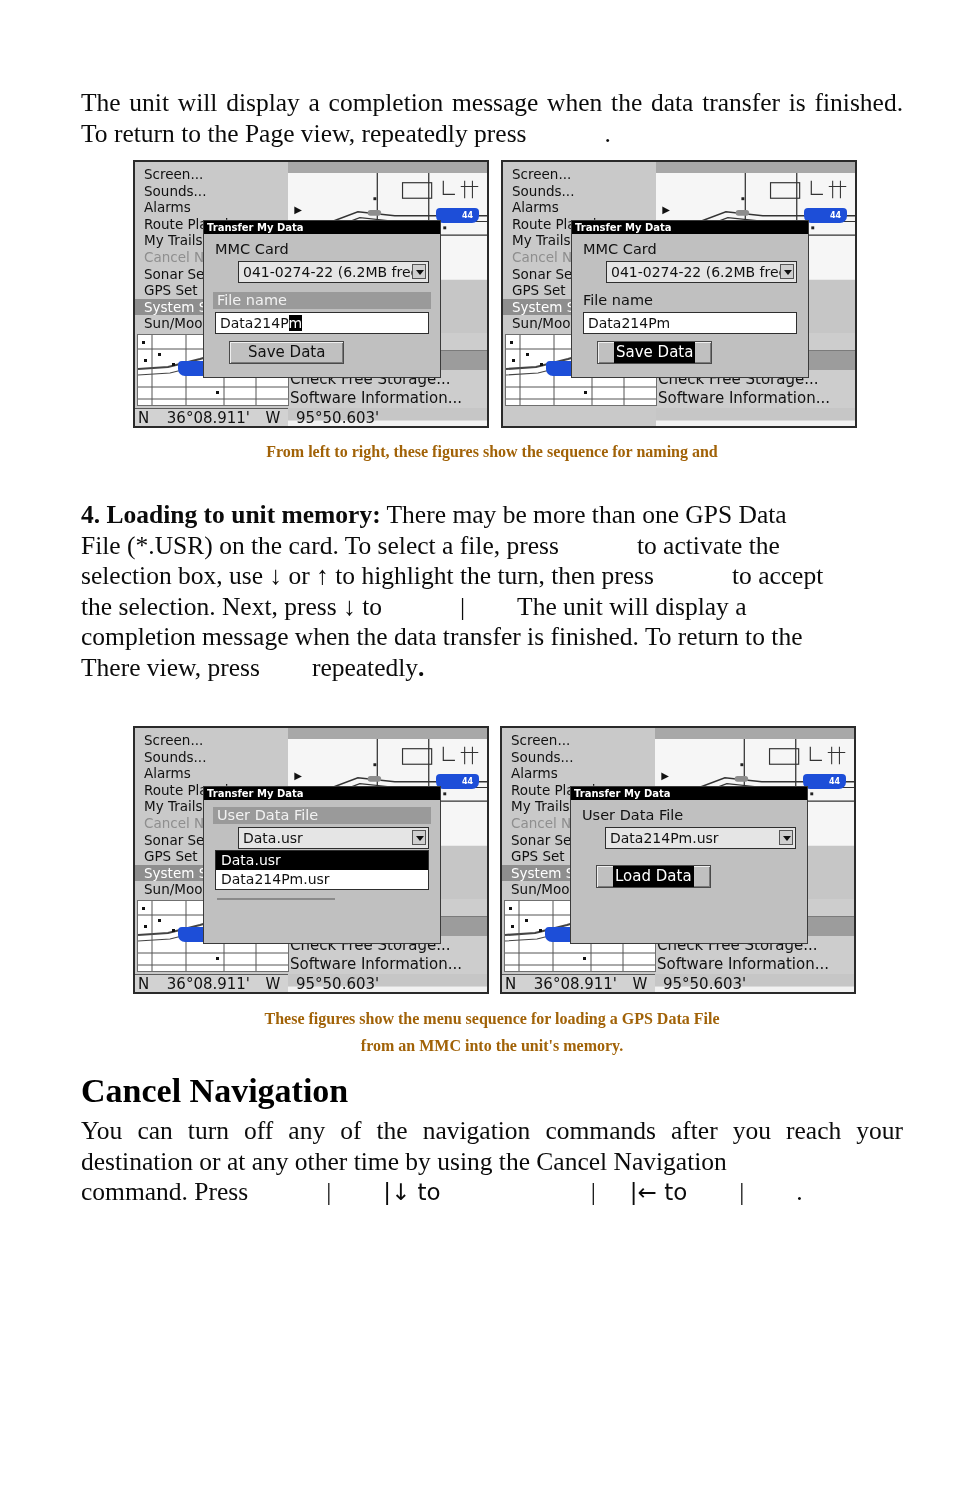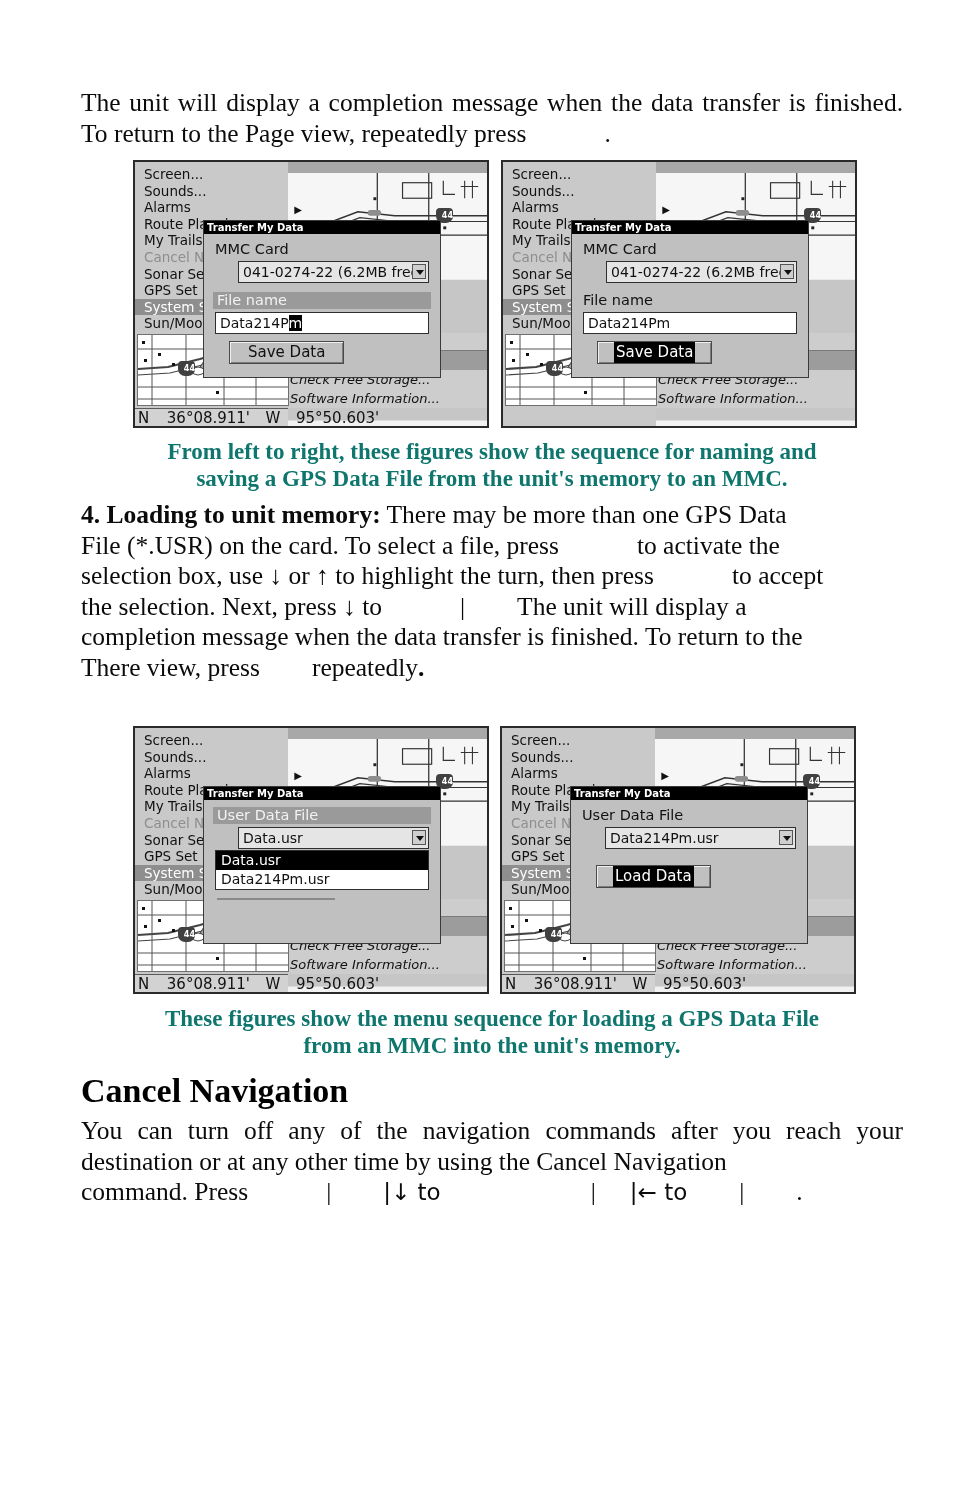--- a/index.html
+++ b/index.html
@@ -45,24 +45,24 @@
   .gap-xxl { display: inline-block; width: 150px; }
   .arrow { font-family: "DejaVu Sans", sans-serif; font-size: 23px; }
   .pipe { font-family: "Liberation Serif", serif; }
 
   
   .caption {
     position: absolute;
     left: 80px;
     width: 794px;
     text-align: center;
-    font-size: 23px;
+    font-size: 16px;
     line-height: 27px;
     font-weight: bold;
-    color: #0f766e;
+    color: #a16207;
   }
   .caption-1 { top: 438px; }
   .caption-2 { top: 1005px; }
 
   
   .section-heading {
     position: absolute;
     left: 66px;
     font-size: 34px;
     font-weight: bold;
@@ -179,26 +179,25 @@
   .rightmenu {
     position: absolute;
     right: 0;
     bottom: 18px;
     width: 205px;
     background: #cdcdcd;
     border-left: 1px solid #7b7b7b;
     border-top: 1px solid #7b7b7b;
   }
   .rightmenu-item {
-    font-size: 13px;
+    font-size: 15px;
     line-height: 19px;
     padding-left: 8px;
     color: #111;
     white-space: nowrap;
-    font-style: italic;
   }
   .rightmenu-item.highlight { background: #9c9c9c; color: #f5f5f5; }
   .rightmenu-ghost {
     position: absolute;
     right: 0;
     bottom: 75px;
     width: 205px;
     height: 18px;
     background: #cdcdcd;
     color: #bdbdbd;
@@ -343,28 +342,29 @@
   .dd-underline {
     width: 118px;
     height: 2px;
     background: #8a8a8a;
     margin-left: 2px;
   }
 
   .hwy-shield {
     position: absolute;
     width: 17px; height: 15px;
-    background: #404040;
+    background: #1d4ed8;
     border-radius: 4px 4px 7px 7px;
     color: #fff;
     font-size: 8px;
     line-height: 15px;
-    text-align: right;
+    text-align: left;
     font-family: "DejaVu Sans", sans-serif;
     font-weight: bold;
+    padding-left: 26px;
   }
 </style>
 </head>
 <body>
 
 <div class="page">
 
   <div class="body-text para-1">
     <span>The unit will display a completion message when the data transfer is</span>
     <span>finished. To return to the Page view, repeatedly press</span><span class="gap-lg"></span><span>.</span>
@@ -572,21 +572,20 @@
             <div class="btn focused"><span class="btn-inner">Save Data</span></div>
           </div>
         </div>
 
       </div>
     </div>
   </div>
 
   <div class="caption caption-1">
     <div>From left to right, these figures show the sequence for naming and</div>
-    <div>saving a GPS Data File from the unit's memory to an MMC.</div>
   </div>
 
   <div class="body-text para-2 nojust">
     <span class="bold">4. Loading to unit memory:</span>
     <span>There may be more than one GPS Data</span><br>
     <span>File (*.USR) on the card. To select a file, press</span><span class="gap-lg"></span><span>to activate the</span><br>
     <span>selection box, use ↓ or ↑ to highlight the turn, then press</span><span class="gap-lg"></span><span>to accept</span><br>
     <span>the selection. Next, press ↓ to</span><span class="gap-lg"></span><span class="pipe">|</span><span class="gap-md"></span><span>The unit will display a</span><br>
     <span>completion message when the data transfer is finished. To return to the</span><br>
     <span>There view, press</span><span class="gap-md"></span><span>repeatedly</span><span class="bold">.</span>

